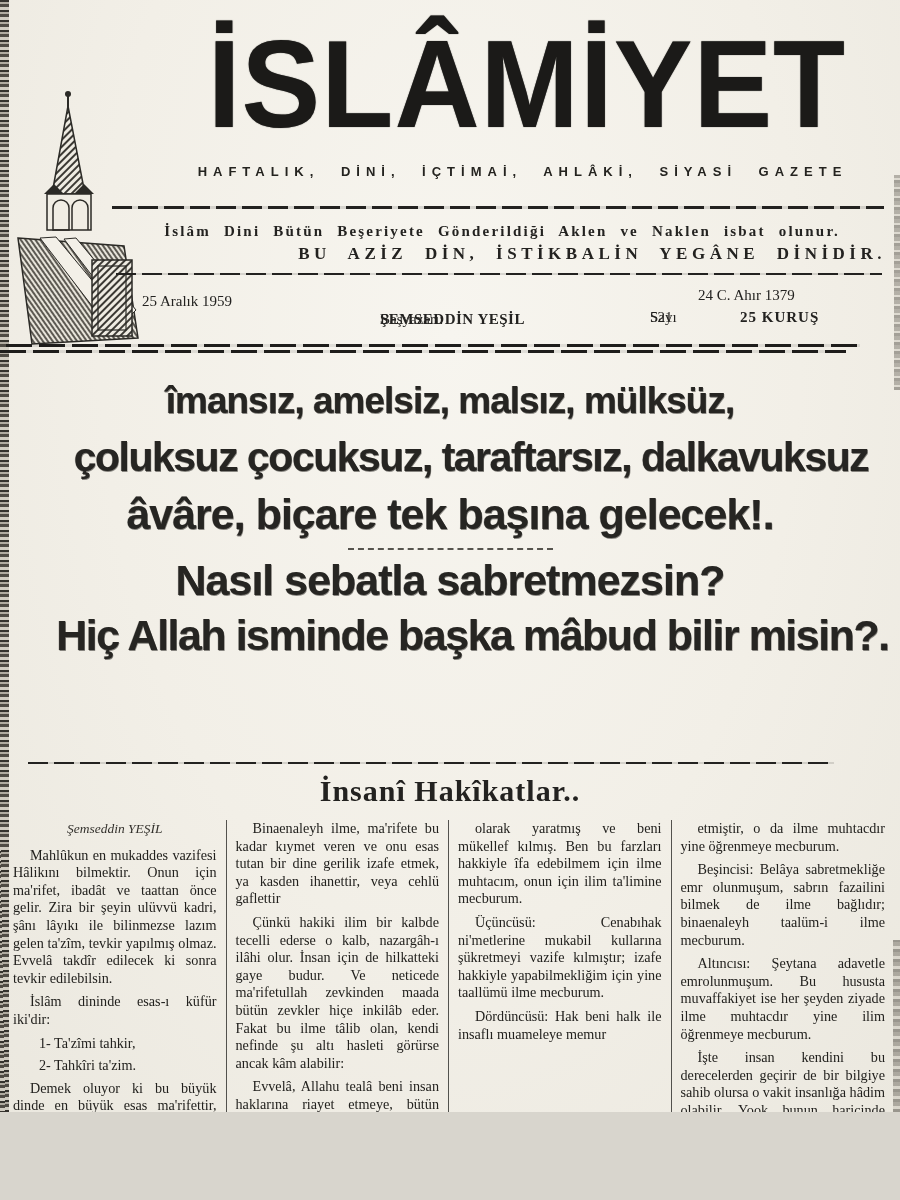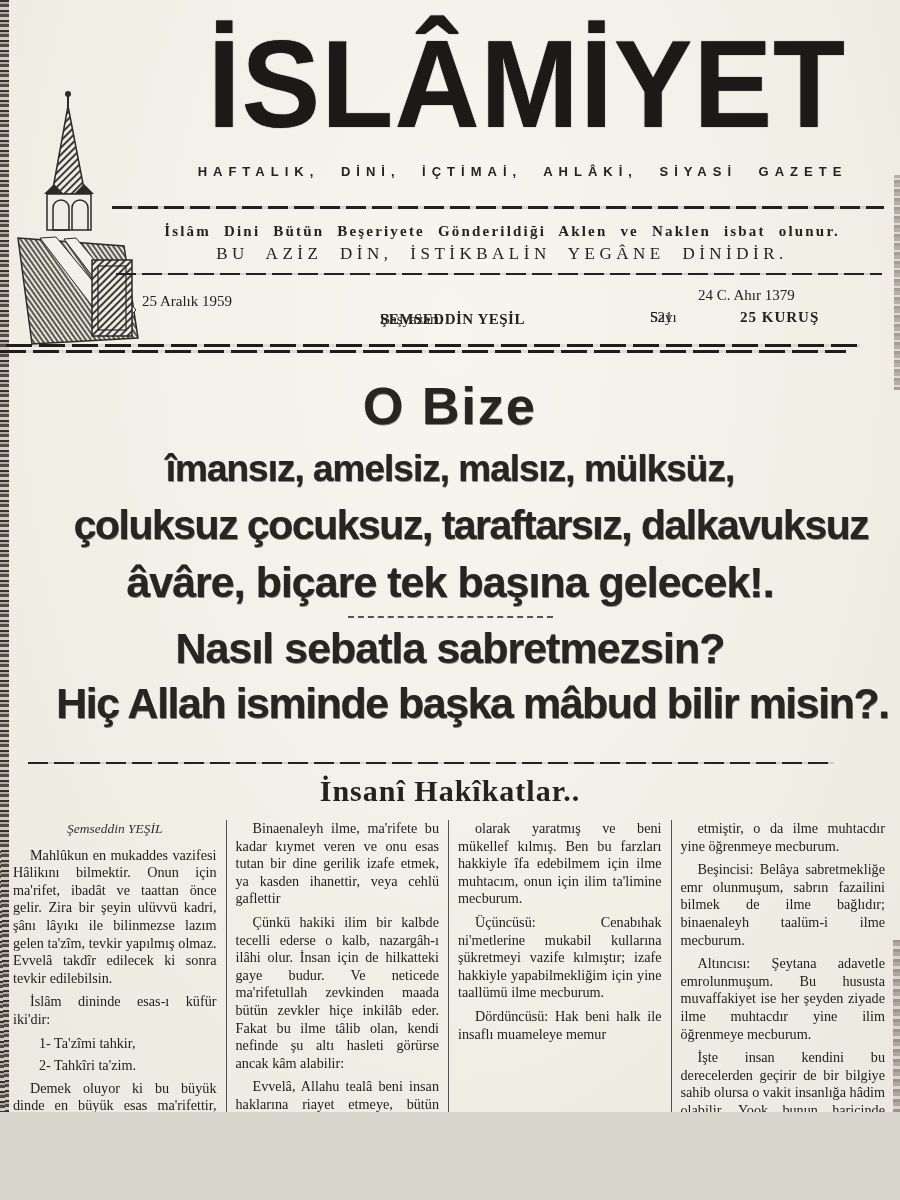--- a/index.html
+++ b/index.html
@@ -25,22 +25,22 @@
     letter-spacing:1px;color:#1b1a18;transform:scaleY(1.06);transform-origin:top center;
     text-shadow:0 0 1px rgba(30,30,28,.8);
   }
   .subtitle{position:absolute;top:164px;left:175px;right:30px;text-align:center;
     font-family:"Liberation Sans",sans-serif;font-weight:bold;font-size:13px;
     letter-spacing:6px;word-spacing:12px;color:#24231f;}
   .rule{background:repeating-linear-gradient(90deg,#232220 0 20px,rgba(35,34,32,.15) 20px 26px);}
   .rule-a{position:absolute;top:206px;left:112px;right:16px;height:3px;}
   .motto1{position:absolute;top:223px;left:118px;right:14px;text-align:center;
     font-size:15px;font-weight:600;letter-spacing:2.2px;word-spacing:7px;color:#232220;}
-  .motto2{position:absolute;top:244px;left:118px;right:14px;text-align:center;
-    font-size:17px;font-weight:normal;letter-spacing:4.5px;word-spacing:9px;color:#232220;}
+  .motto2{position:absolute;top:244px;left:118px;right:14px;text-align:right;
+    font-size:17px;font-weight:bold;letter-spacing:4.5px;word-spacing:9px;color:#232220;}
   .rule-b{position:absolute;top:273px;left:116px;right:18px;height:2px;}
   .dateline span{position:absolute;font-size:15px;white-space:nowrap;color:#232220;}
   .date-greg{top:293px;left:142px;}
   .editor{top:311px;left:380px;}
   .editor b{letter-spacing:.5px;}
   .issue{top:309px;left:650px;font-size:16px;}
   .hijri{top:287px;left:698px;}
   .price{top:309px;left:740px;font-weight:bold;font-size:16px;letter-spacing:1px;}
   .rule-double{position:absolute;top:344px;left:6px;right:40px;}
   .rule-double div{height:3px;background:repeating-linear-gradient(90deg,#1e1d1b 0 26px,rgba(30,29,27,.1) 26px 33px);}
@@ -127,21 +127,20 @@
     <span class="hijri">24 C. Ahır 1379</span>
     <span class="price">25 KURUŞ</span>
   </div>
 
   <div class="rule-double">
       <div></div>
       <div></div>
     </div>
 
   <section class="headline">
-    <div class="hl hl1">O Bize</div>
     <div class="hl hl2">îmansız, amelsiz, malsız, mülksüz,</div>
     <div class="hl hl3">çoluksuz çocuksuz, taraftarsız, dalkavuksuz</div>
     <div class="hl hl4">âvâre, biçare tek başına gelecek!.</div>
     <div class="hl-sep"></div>
     <div class="hl hl5">Nasıl sebatla sabretmezsin?</div>
     <div class="hl hl6">Hiç Allah isminde başka mâbud bilir misin?.</div>
   </section>
 
   <div class="rule rule-c"></div>
 

